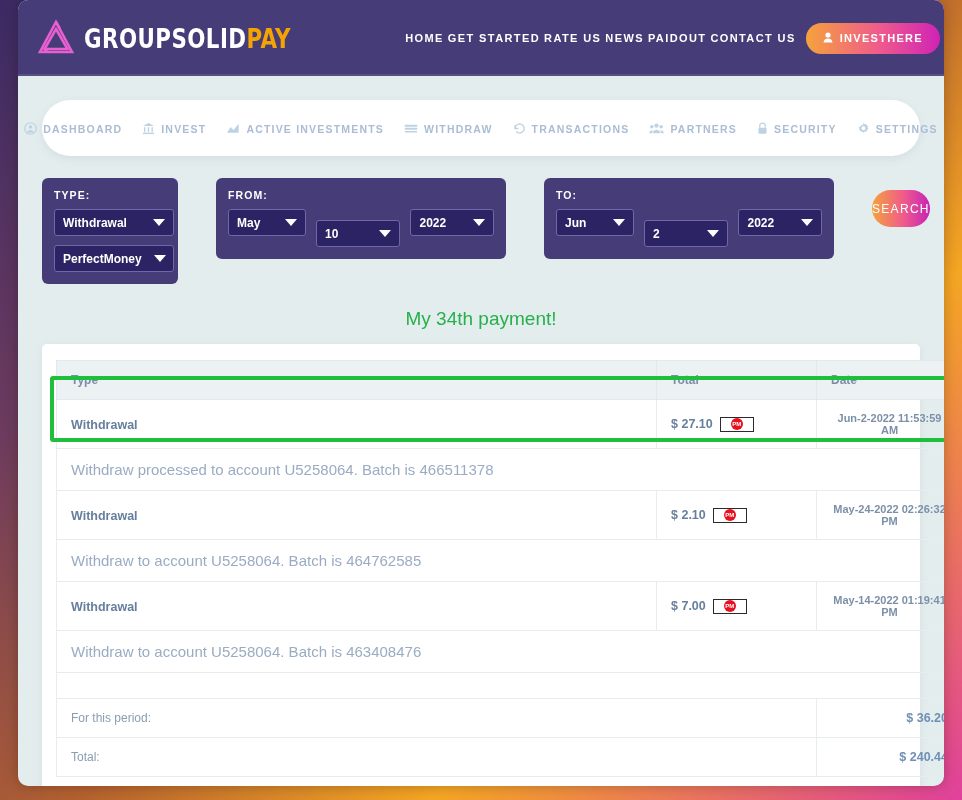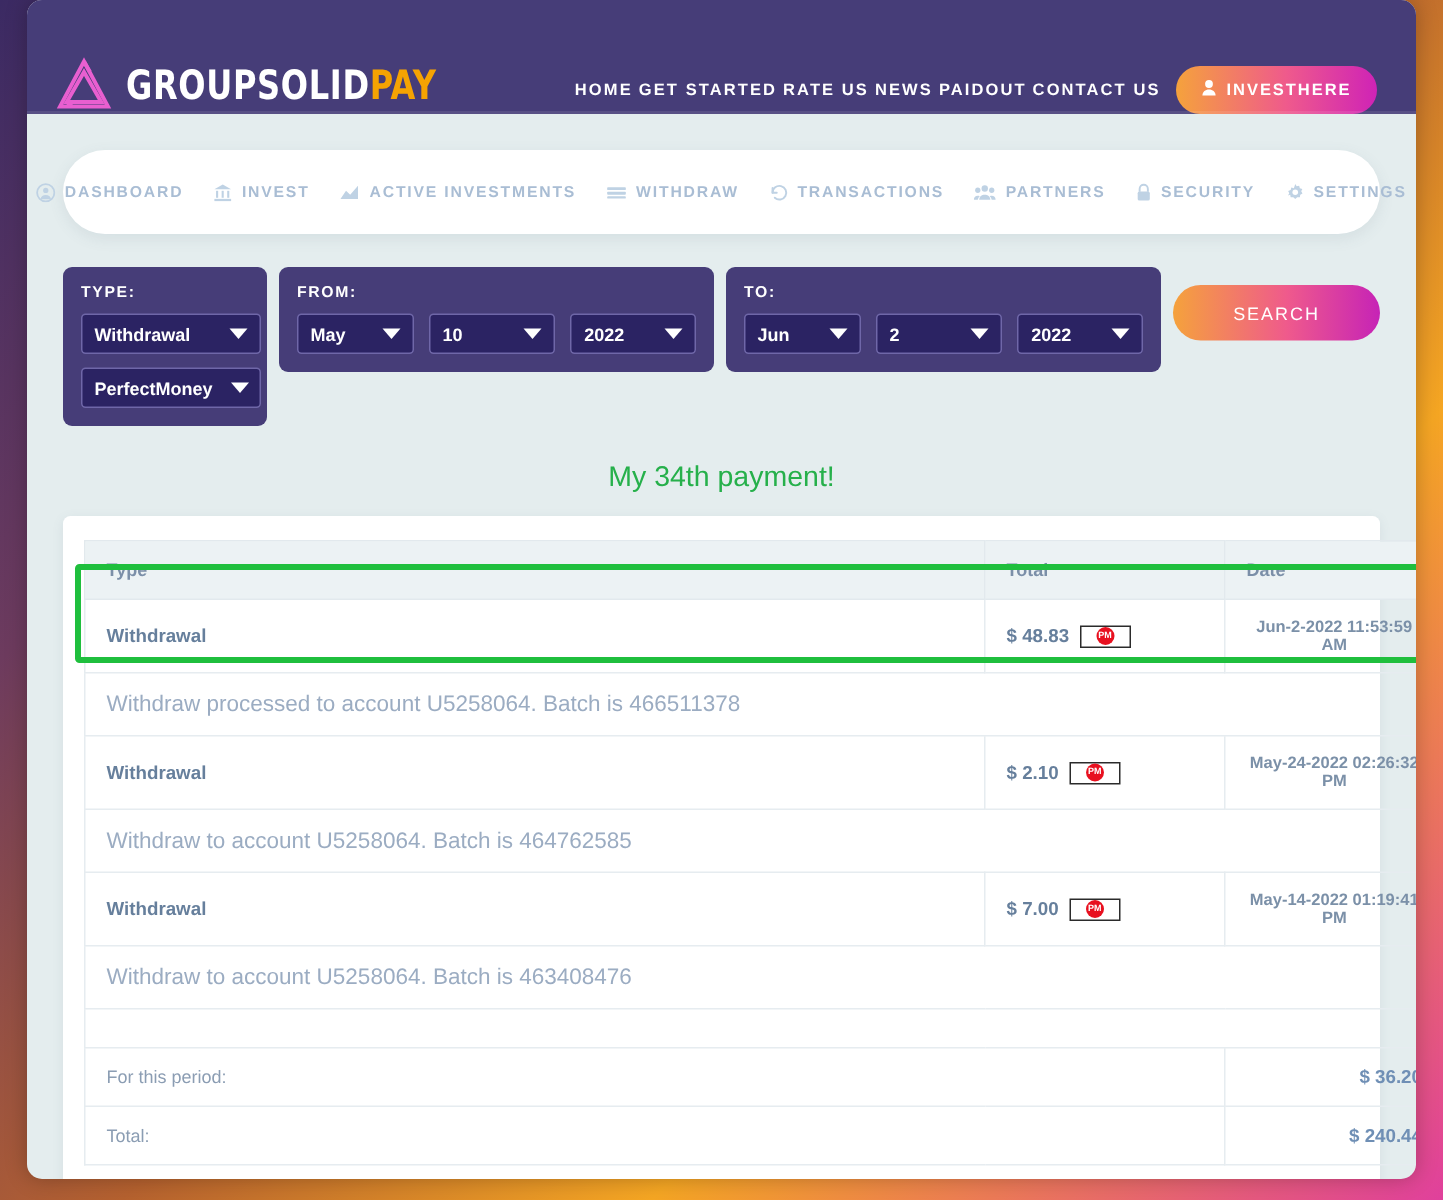--- a/index.html
+++ b/index.html
@@ -27,22 +27,22 @@
     border-radius: 10px;
     overflow: hidden;
     box-shadow: 0 0 14px rgba(0,0,0,.25);
   }
 
   
   .topbar {
     height: 76px;
     background: #463d78;
     display: flex;
-    align-items: flex-end;
-    padding: 0 26px 0 18px;
+    align-items: center;
+    padding: 0 4px 0 18px;
     position: relative;
   }
   .topbar::after {
     content: "";
     position: absolute;
     left: 0; right: 0; bottom: 0;
     height: 2px;
     background: rgba(255,255,255,.10);
   }
 
@@ -98,37 +98,37 @@
     border-radius: 32px;
     height: 56px;
     display: flex;
     align-items: center;
     justify-content: center;
     gap: 20px;
     box-shadow: 0 3px 10px rgba(80,100,120,.10);
   }
   .subnav-item {
     display: flex;
-    align-items: center;
+    align-items: flex-end;
     gap: 6px;
     color: #a9bdd4;
     font-size: 10.5px;
     font-weight: 700;
     letter-spacing: 1.2px;
     white-space: nowrap;
     cursor: pointer;
   }
   .subnav-item svg { display: block; }
 
   
   .filters {
     display: flex;
     align-items: flex-start;
     padding: 22px 24px 0 24px;
-    gap: 8px;
+    gap: 38px;
   }
   .fpanel {
     background: #463d78;
     border-radius: 6px;
     padding: 11px 12px 12px 12px;
   }
   .fpanel-label {
     color: #ffffff;
     font-size: 10.5px;
     font-weight: 700;
@@ -154,21 +154,21 @@
   .sel .caret {
     width: 0; height: 0;
     border-left: 6px solid transparent;
     border-right: 6px solid transparent;
     border-top: 7px solid #ffffff;
     flex: 0 0 auto;
   }
   .sel-type { width: 120px; }
   .sel-wallet { width: 120px; margin-top: 9px; }
   .sel-month { width: 84px; }
-  .sel-day { width: 91px; }
+  .sel-day { width: 91px; margin-top: 11px; }
   .sel-year { width: 90px; }
   .panel-from { width: 290px; }
   .panel-to { width: 290px; }
   .panel-type { width: 136px; }
 
   .search-btn {
     margin-left: auto;
     margin-top: 12px;
     width: 145px;
     height: 37px;
@@ -502,21 +502,21 @@
         </tr>
       </thead>
       <tbody>
 
         <tr>
           <td>
             <span class="cell-type">Withdrawal</span>
           </td>
           <td>
             <span class="cell-amount">
-              <span>$ 48.83</span>
+              <span>$ 27.10</span>
               <span class="pm-badge">
                   <span class="pm-dot">PM</span>
                 </span>
             </span>
           </td>
           <td class="cell-date">Jun-2-2022 11:53:59 AM</td>
         </tr>
         <tr>
           <td colspan="3" class="cell-desc">Withdraw processed to account U5258064. Batch is 466511378</td>
         </tr>

